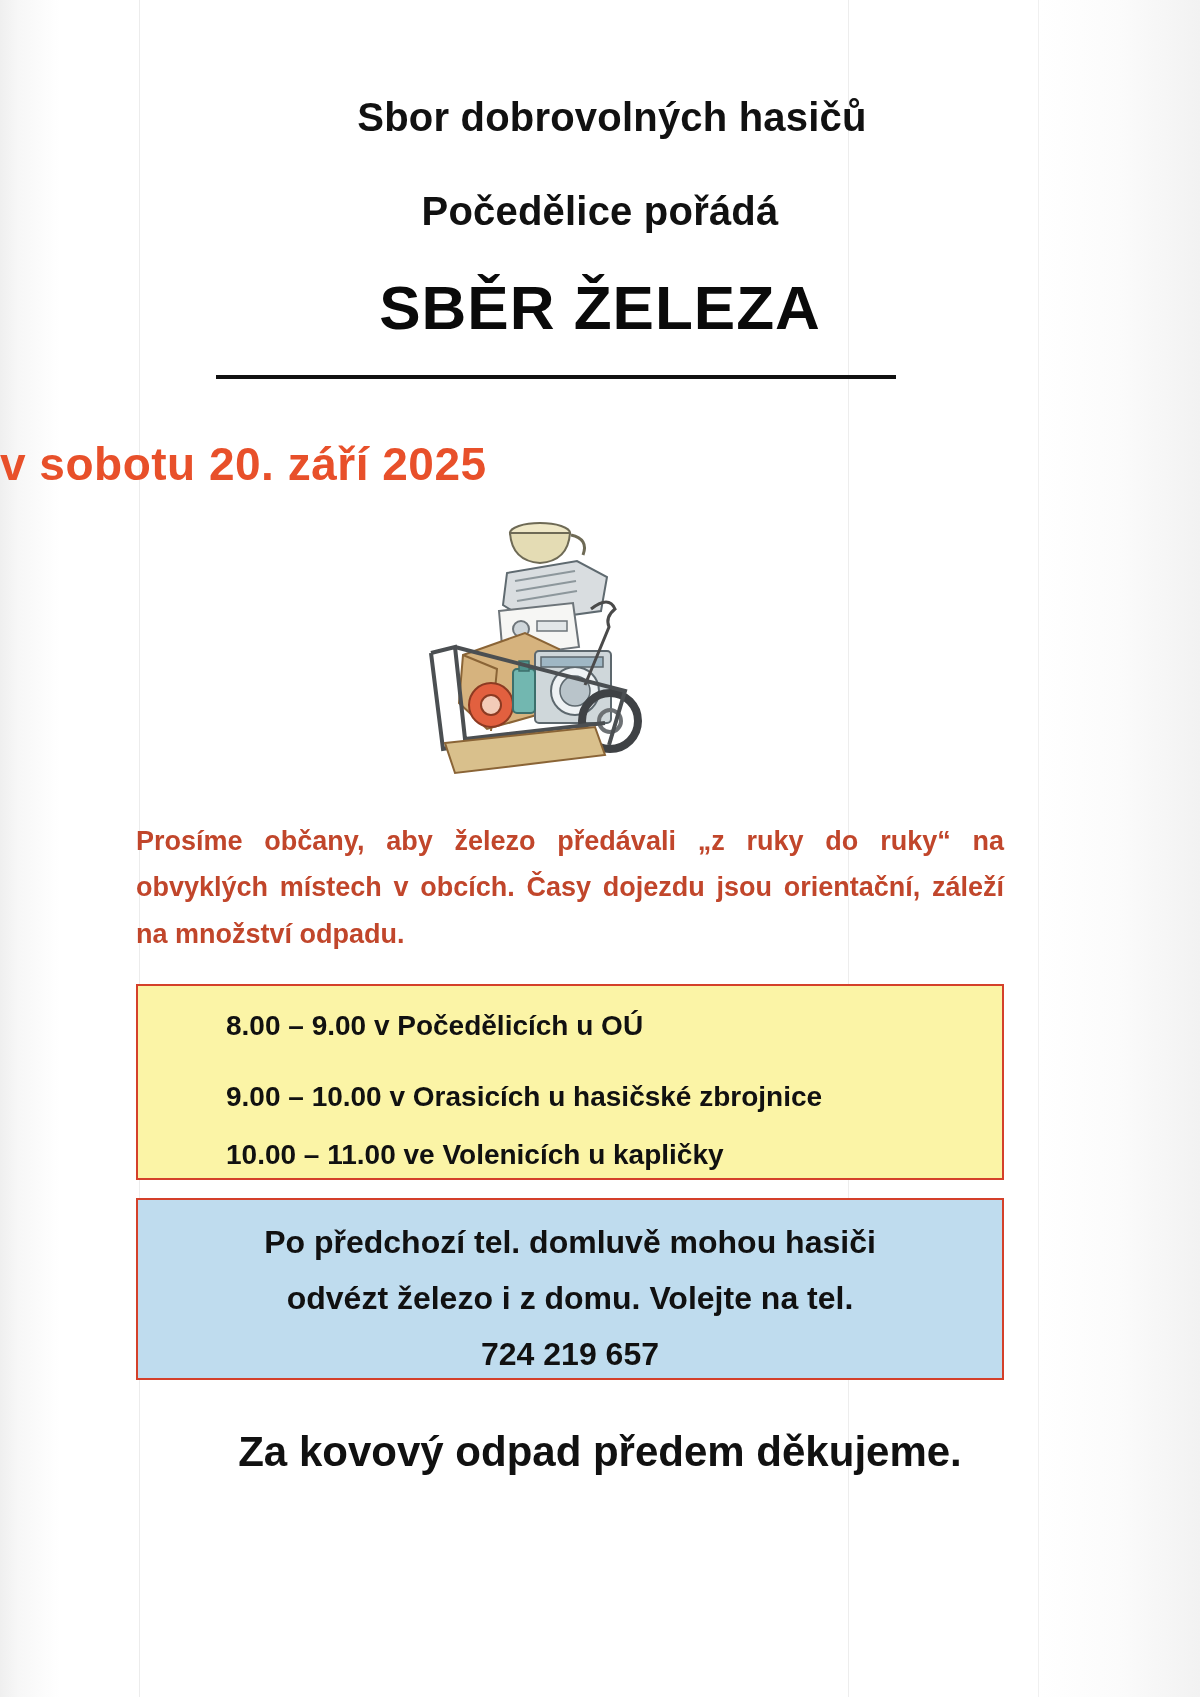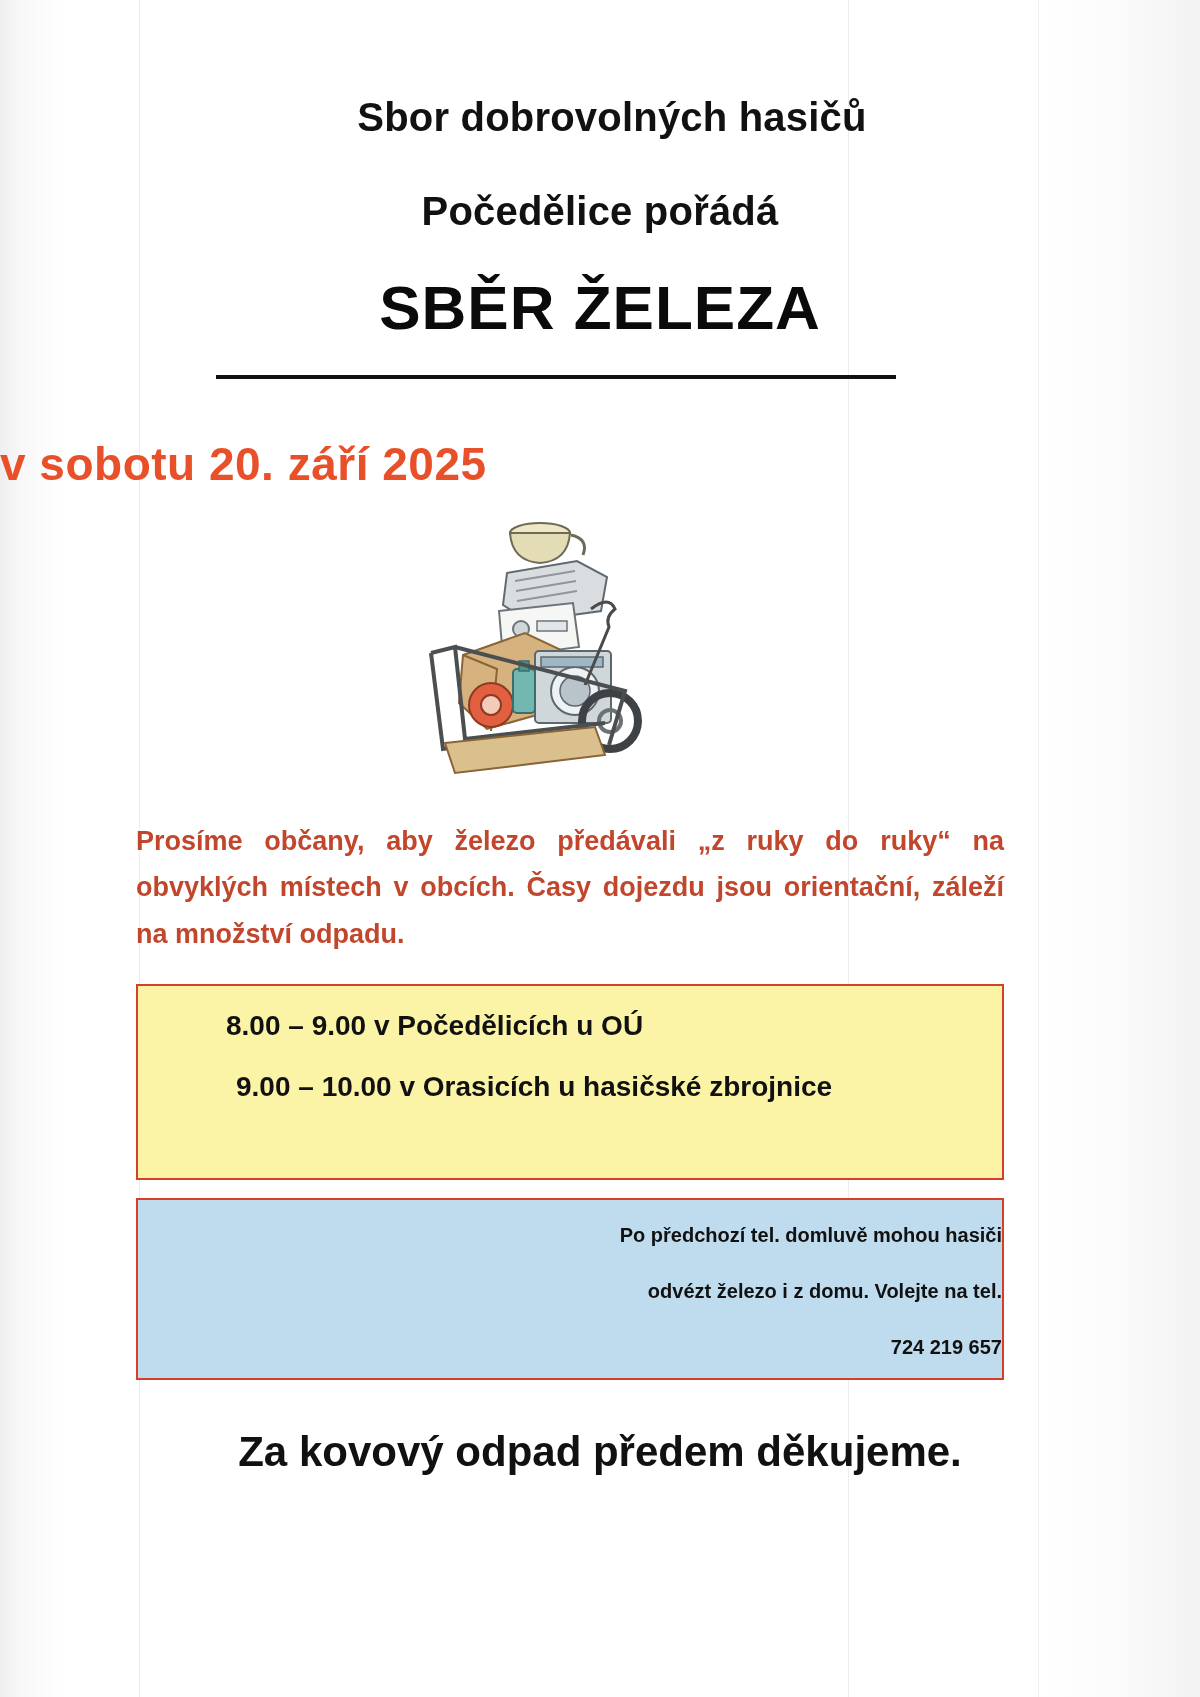--- a/index.html
+++ b/index.html
@@ -122,37 +122,37 @@
   }
   .box-times .row {
     position: absolute;
     left: 88px;
     color: #111111;
     font-weight: bold;
     font-size: 28px;
     white-space: nowrap;
   }
   .box-times .r0 { top: 24px; }
-  .box-times .r1 { top: 85px; margin-left: 10px; }
+  .box-times .r1 { top: 95px; }
   .box-times .r2 { top: 153px; }
 
   .box-phone {
     left: 136px;
     top: 1198px;
     width: 868px;
     height: 182px;
     background: #bfdcee;
   }
   .box-phone .line {
     position: absolute;
     left: 0; right: 0;
-    text-align: right;
-    color: #111111;
-    font-weight: bold;
-    font-size: 20px;
+    text-align: center;
+    color: #111111;
+    font-weight: bold;
+    font-size: 32px;
   }
   .box-phone .p0 { top: 24px; }
   .box-phone .p1 { top: 80px; }
   .box-phone .p2 { top: 136px; }
 
   .thanks {
     position: absolute;
     left: 0; right: 0;
     top: 1428px;
     text-align: center;
@@ -239,20 +239,21 @@
 
       <path d="M50 238 l150 -16 l10 28 l-150 18 z" fill="#d9c08c" stroke="#8a6436" stroke-width="2"></path>
     </svg>
   </div>
 
   <div class="notice">Prosíme občany, aby železo předávali „z ruky do ruky“ na obvyklých místech v obcích. Časy dojezdu jsou orientační, záleží na množství odpadu.</div>
 
   <div class="box box-times">
     <div class="row r0">8.00 – 9.00 v Počedělicích u OÚ</div>
     <div class="row r1">9.00 – 10.00 v Orasicích u hasičské zbrojnice</div>
+    <div class="row r2">10.00 – 11.00 ve Volenicích u kapličky</div>
   </div>
 
   <div class="box box-phone">
     <div class="line p0">Po předchozí tel. domluvě mohou hasiči</div>
     <div class="line p1">odvézt železo i z domu. Volejte na tel.</div>
     <div class="line p2">724 219 657</div>
   </div>
 
   <div class="thanks">Za kovový odpad předem děkujeme.</div>
 

